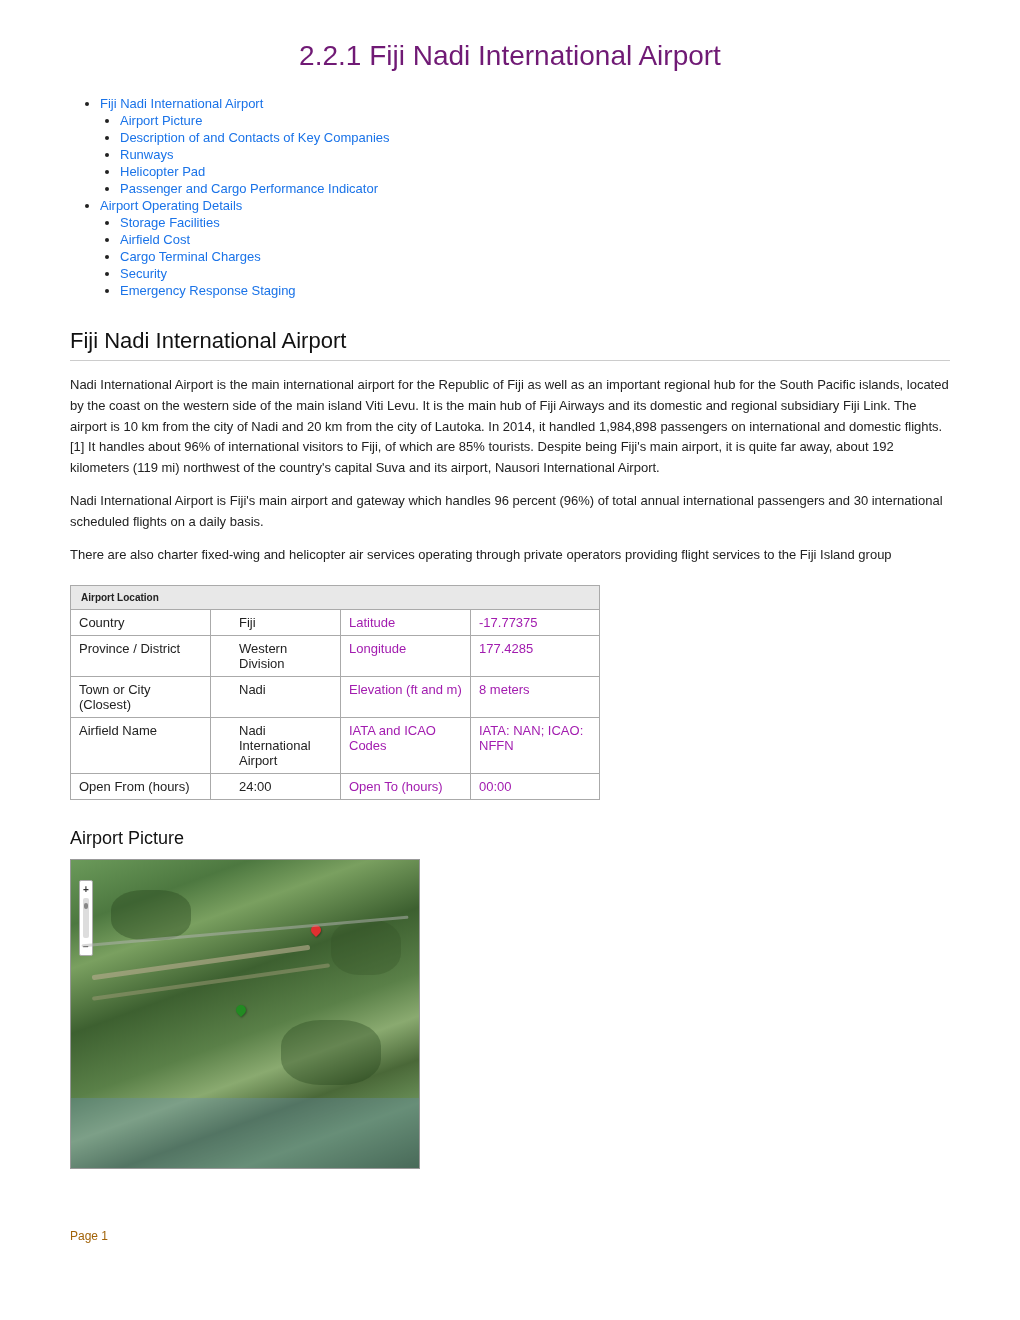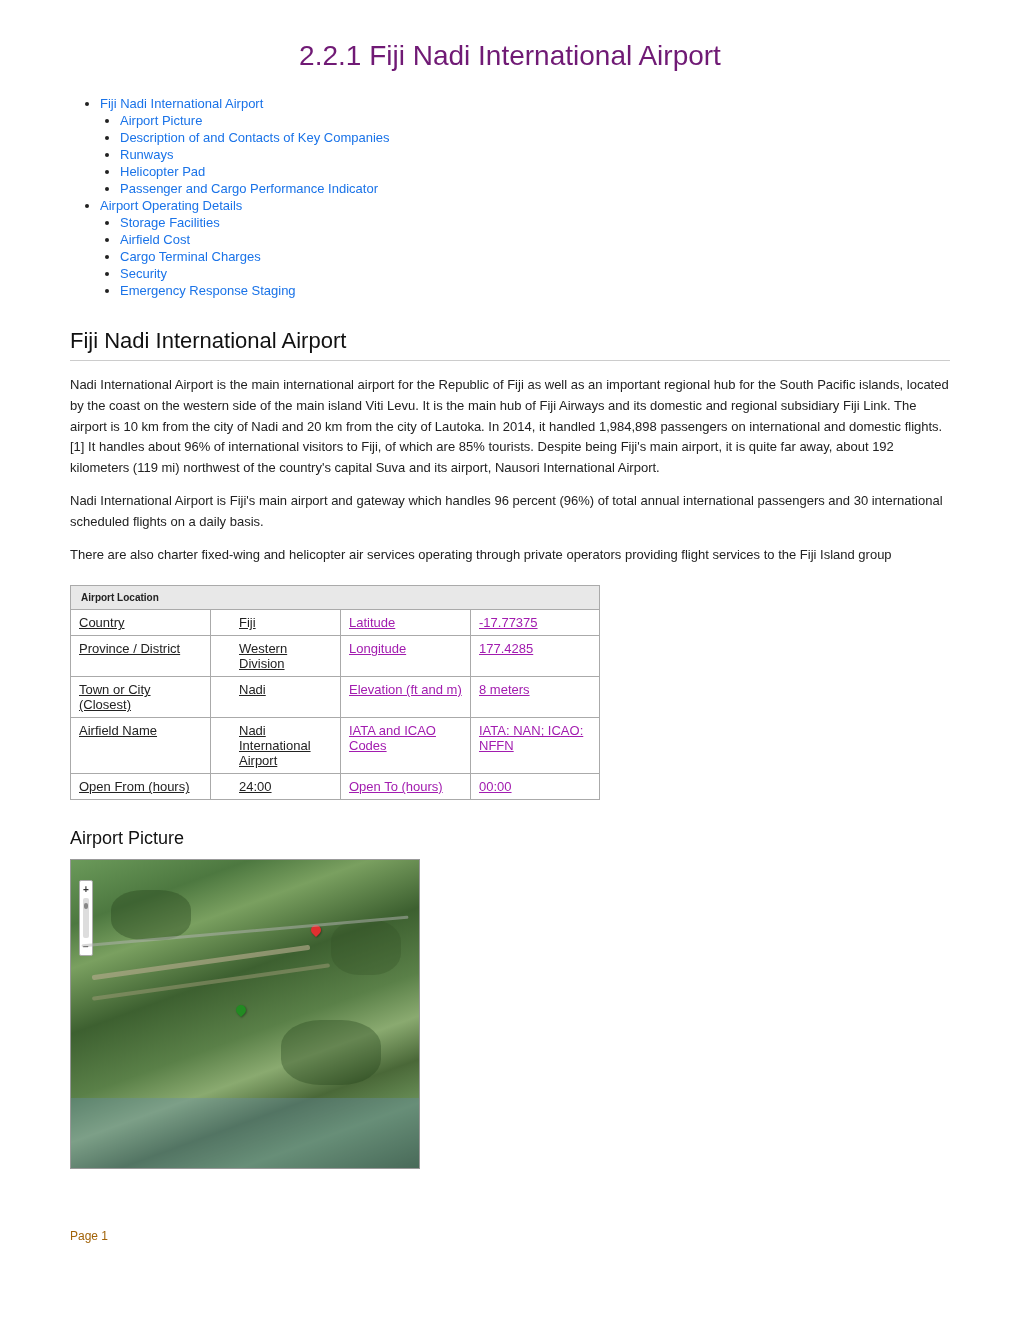--- a/index.html
+++ b/index.html
@@ -61,21 +61,20 @@
       font-weight: bold;
       padding: 6px 10px;
       border: 1px solid #aaa;
       text-align: left;
       font-size: 10px;
     }
     .location-table td {
       border: 1px solid #aaa;
       padding: 5px 8px;
       vertical-align: top;
-      text-decoration: underline;
     }
     .location-table .col-label {
       color: #222;
       width: 140px;
     }
     .location-table .col-value {
       color: #222;
       width: 130px;
       padding-left: 28px;
     }

